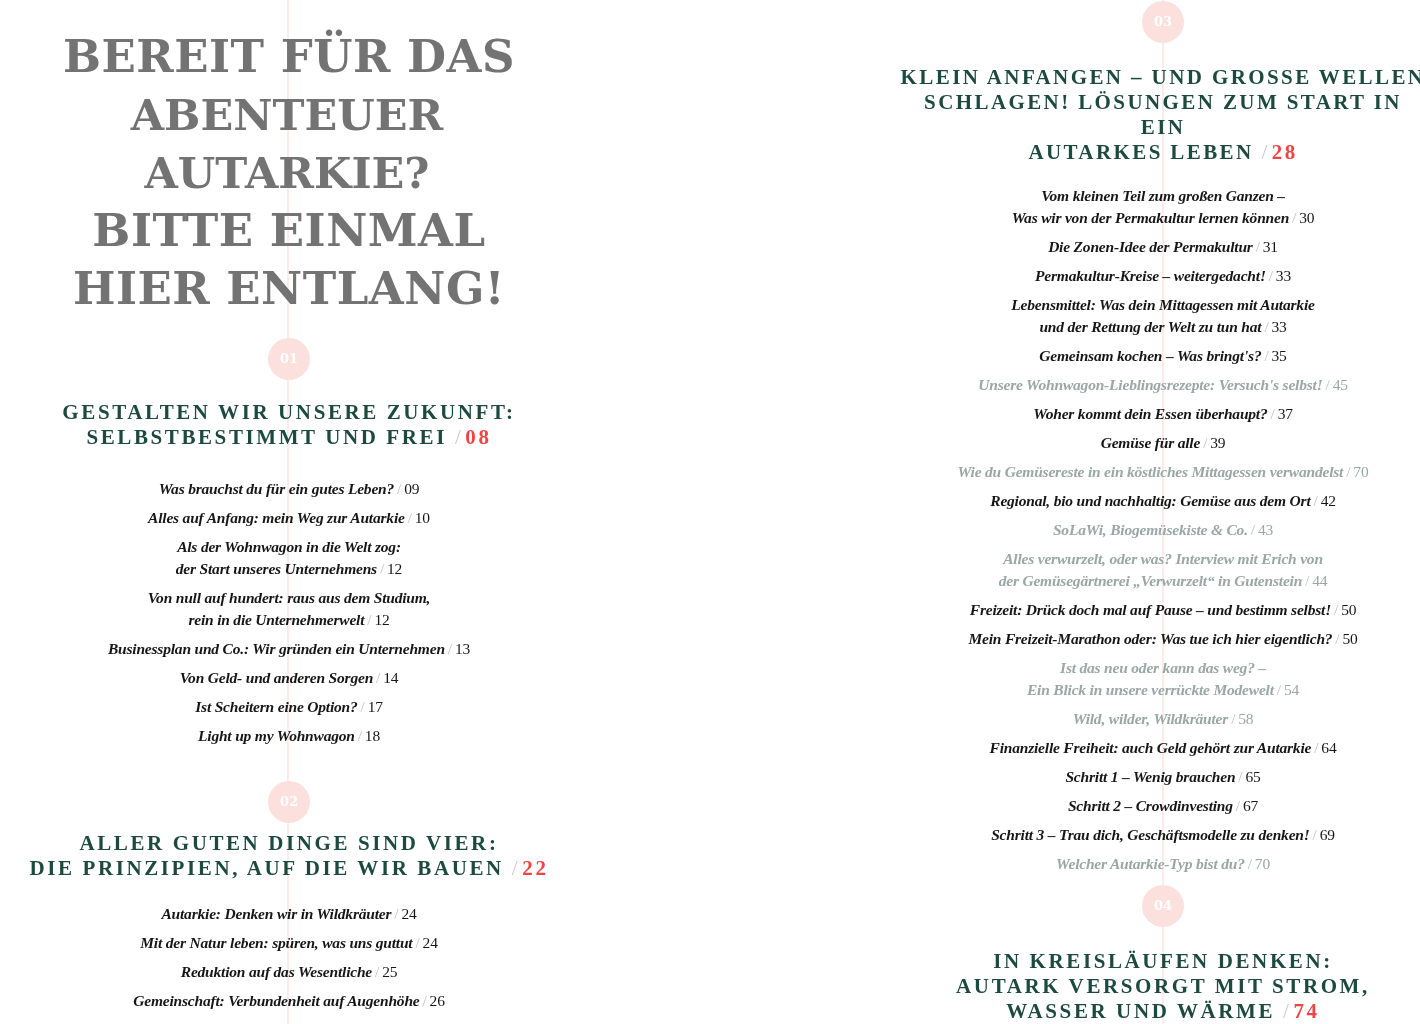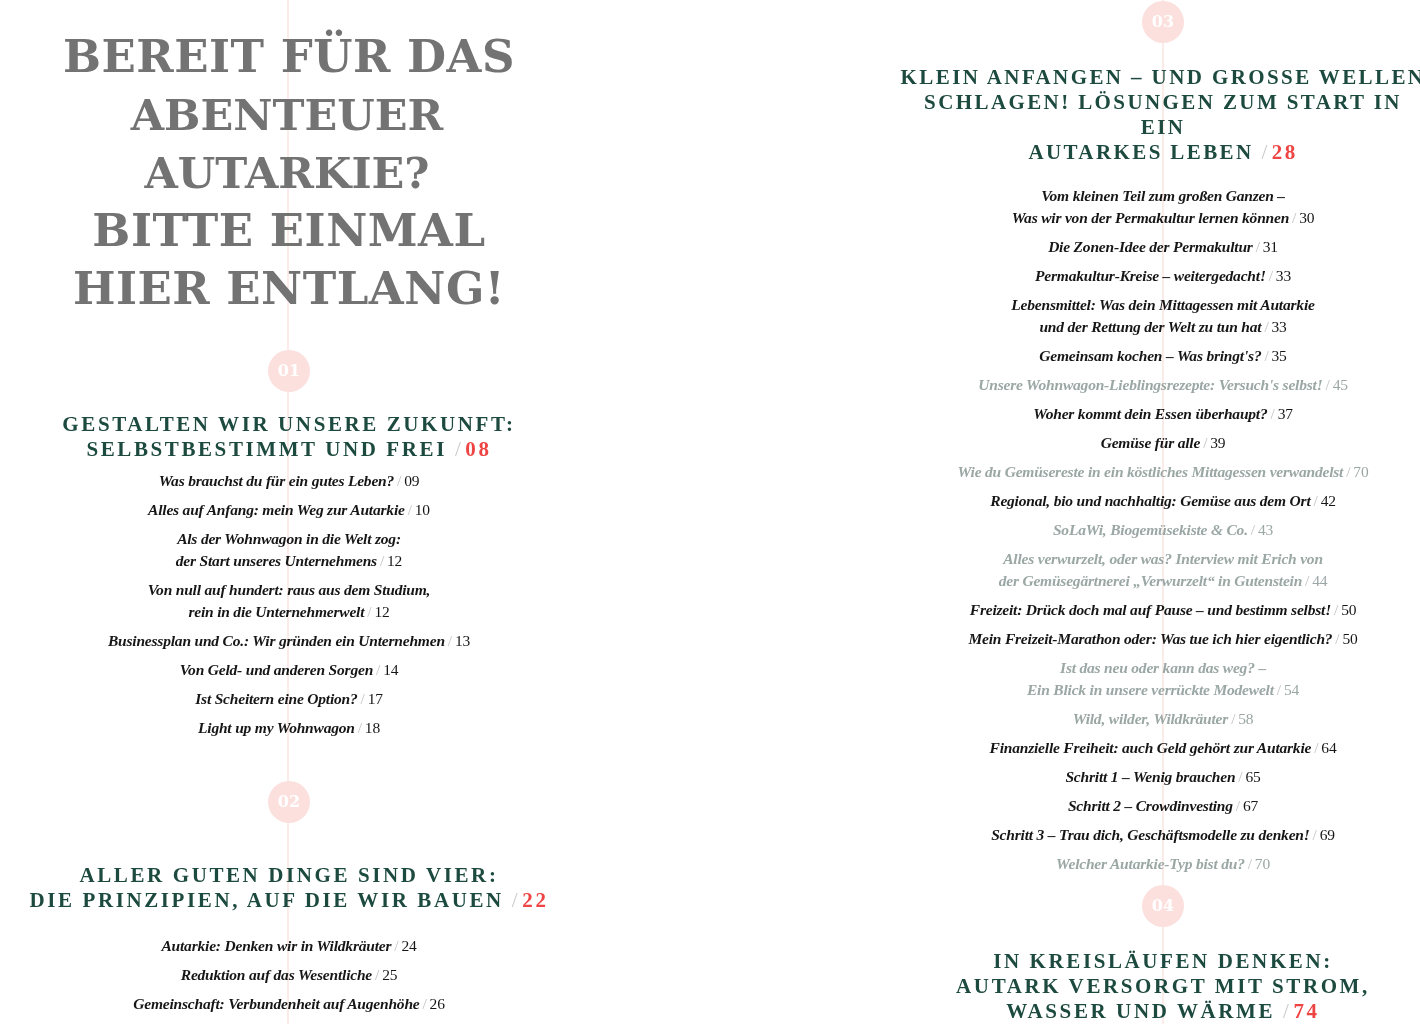--- a/index.html
+++ b/index.html
@@ -39,21 +39,21 @@
   .section {
     position: absolute; left: 0; right: 0;
     text-align: center;
   }
   .badge {
     width: 42px; height: 42px; border-radius: 50%;
     background: #fbe0de;
     color: #ffffff;
     font-family: "DejaVu Serif", serif;
     font-weight: bold;
-    font-size: 16px;
+    font-size: 13px;
     line-height: 42px;
     margin: 0 auto;
     position: relative;
   }
   .chapter-head {
     color: #1d4a3f;
     font-family: "Liberation Serif", serif;
     font-weight: bold;
     font-size: 21px;
     line-height: 25px;
@@ -88,27 +88,27 @@
 <div class="vline" style="left:1162px;"></div>
 
 <div class="col" id="col-left">
   <h1 class="big-title">
     <span>BEREIT FÜR DAS</span>
     <span class="wide">ABENTEUER AUTARKIE?</span>
     <span>BITTE EINMAL</span>
     <span>HIER ENTLANG!</span>
   </h1>
 
-  <div class="section" style="top:350px;text-align:center;">
+  <div class="section" style="top:338px;text-align:center;">
     <div class="badge">01</div>
     <h2 class="chapter-head" style="margin-top:20px;">
       <span style="display:block">GESTALTEN WIR UNSERE ZUKUNFT:</span>
       <span style="display:block"><span>SELBSTBESTIMMT UND FREI</span><span class="slash">/</span><span class="pg">08</span></span>
     </h2>
-    <ul class="entries" id="entries-0" style="margin-top:8px;">
+    <ul class="entries" id="entries-0" style="margin-top:28px;">
         <li class="entry">
           <span class="line"><span>Was brauchst du für ein gutes Leben?</span><span class="slash">/</span><span class="num">09</span></span>
         </li>
         <li class="entry">
           <span class="line"><span>Alles auf Anfang: mein Weg zur Autarkie</span><span class="slash">/</span><span class="num">10</span></span>
         </li>
         <li class="entry">
           <span class="line"><span>Als der Wohnwagon in die Welt zog:</span></span>
           <span class="line"><span>der Start unseres Unternehmens</span><span class="slash">/</span><span class="num">12</span></span>
         </li>
@@ -126,27 +126,30 @@
           <span class="line"><span>Ist Scheitern eine Option?</span><span class="slash">/</span><span class="num">17</span></span>
         </li>
         <li class="entry">
           <span class="line"><span>Light up my Wohnwagon</span><span class="slash">/</span><span class="num">18</span></span>
         </li>
       </ul>
   </div>
 
   <div class="section" style="top:781px;">
     <div class="badge">02</div>
-    <h2 class="chapter-head" style="margin-top:40px;">
+    <h2 class="chapter-head" style="margin-top:8px;">
       <span style="display:block">ALLER GUTEN DINGE SIND VIER:</span>
       <span style="display:block"><span>DIE PRINZIPIEN, AUF DIE WIR BAUEN</span><span class="slash">/</span><span class="pg">22</span></span>
     </h2>
     <ul class="entries" id="entries-1" style="margin-top:22px;">
         <li class="entry">
           <span class="line"><span>Autarkie: Denken wir in Wildkräuter</span><span class="slash">/</span><span class="num">24</span></span>
+        </li>
+        <li class="entry">
+          <span class="line"><span>Mit der Natur leben: spüren, was uns guttut</span><span class="slash">/</span><span class="num">24</span></span>
         </li>
         <li class="entry">
           <span class="line"><span>Reduktion auf das Wesentliche</span><span class="slash">/</span><span class="num">25</span></span>
         </li>
         <li class="entry">
           <span class="line"><span>Gemeinschaft: Verbundenheit auf Augenhöhe</span><span class="slash">/</span><span class="num">26</span></span>
         </li>
       </ul>
   </div>
 </div>

